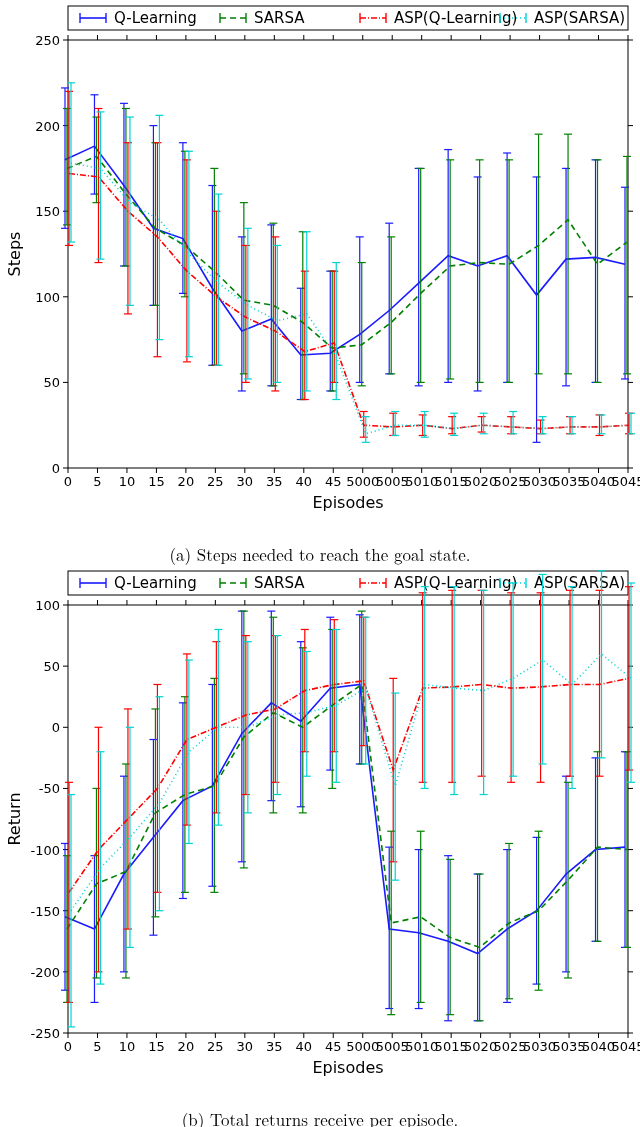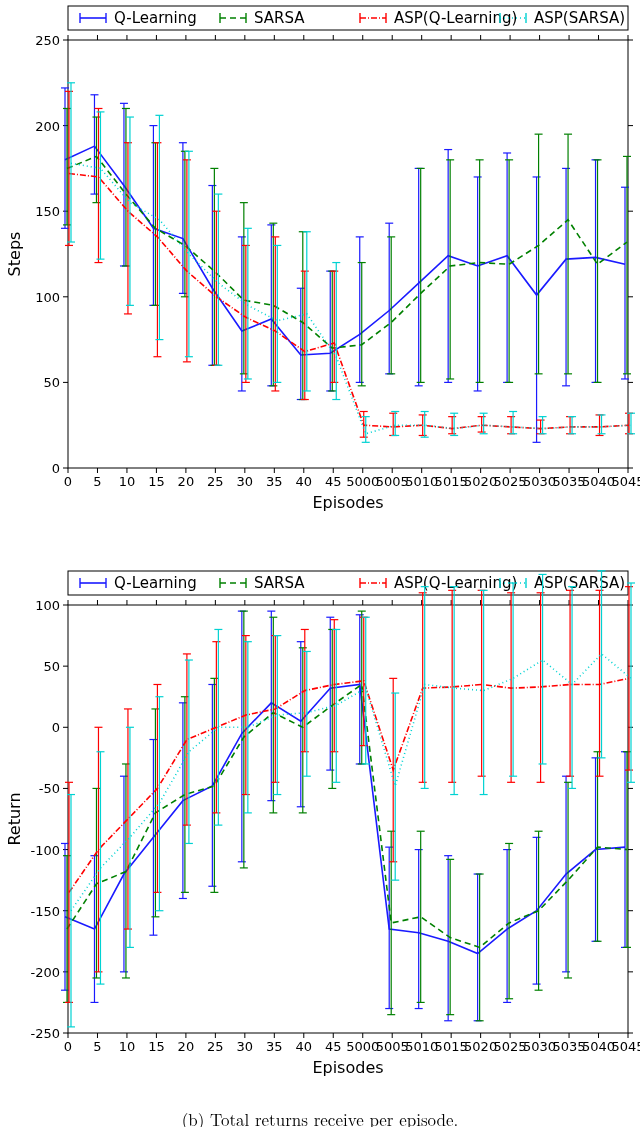--- a/index.html
+++ b/index.html
@@ -402,20 +402,21 @@
         <line x1="568.0526315789474" y1="433.76" x2="576.0526315789474" y2="433.76" stroke="#00d2d2" class="err"></line>
         <line x1="568.0526315789474" y1="416.64" x2="576.0526315789474" y2="416.64" stroke="#00d2d2" class="err"></line>
         <line x1="601.5263157894736" y1="433.76" x2="601.5263157894736" y2="414.928" stroke="#00d2d2" class="err"></line>
         <line x1="597.5263157894736" y1="433.76" x2="605.5263157894736" y2="433.76" stroke="#00d2d2" class="err"></line>
         <line x1="597.5263157894736" y1="414.928" x2="605.5263157894736" y2="414.928" stroke="#00d2d2" class="err"></line>
         <line x1="631" y1="433.76" x2="631" y2="413.216" stroke="#00d2d2" class="err"></line>
         <line x1="627" y1="433.76" x2="635" y2="433.76" stroke="#00d2d2" class="err"></line>
         <line x1="627" y1="413.216" x2="635" y2="413.216" stroke="#00d2d2" class="err"></line>
         <path d="M71 163.264 L100.47368421052632 168.40000000000003 L129.94736842105263 202.64 L159.42105263157896 219.76000000000002 L188.89473684210526 254 L218.36842105263156 283.10400000000004 L247.8421052631579 305.36 L277.31578947368416 320.76800000000003 L306.7894736842105 313.92 L336.2631578947368 356.72 L365.7368421052631 433.76 L395.2105263157895 425.2 L424.6842105263158 425.2 L454.15789473684214 428.624 L483.6315789473684 425.2 L513.1052631578948 426.912 L542.578947368421 428.624 L572.0526315789474 426.912 L601.5263157894736 426.912 L631 425.2 " class="series-line" stroke="#00d2d2" stroke-dasharray="1 3"></path>
       </svg>
+  <div class="caption">(a) Steps needed to reach the goal state.</div>
 </div>
 
 <div class="panel" style="top:565px; height:562px;">
   <svg id="svg-return" width="640" height="530">
         <rect x="68" y="6" width="560" height="24" class="legend-box"></rect>
         <line x1="80" y1="18" x2="106" y2="18" stroke="#1a1aff" stroke-width="1.6" stroke-dasharray=""></line>
         <line x1="80" y1="13" x2="80" y2="23" stroke="#1a1aff" stroke-width="1.4"></line>
         <line x1="106" y1="13" x2="106" y2="23" stroke="#1a1aff" stroke-width="1.4"></line>
         <text x="114" y="23" class="legend-label">Q-Learning</text>
         <line x1="220" y1="18" x2="246" y2="18" stroke="#008000" stroke-width="1.6" stroke-dasharray="6 4"></line>

